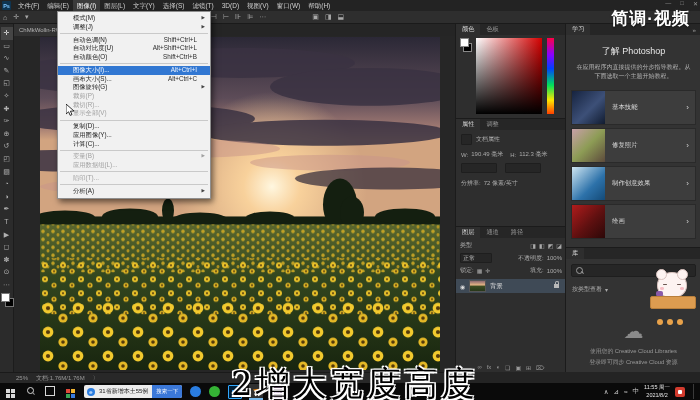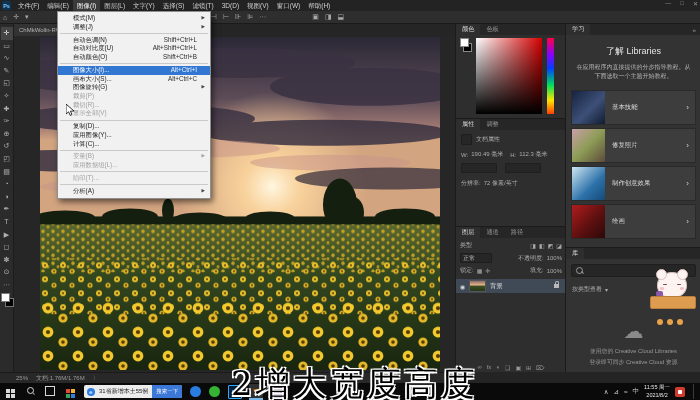--- a/index.html
+++ b/index.html
@@ -418,21 +418,21 @@
         <span>⌦</span>
       </div>
     </div>
   </div>
 
   <div id="col2" class="abs">
     <div class="ptabs">
       <span class="ptab on">学习</span>
       <span style="margin-left:auto;padding-right:5px;display:flex;align-items:center;color:#9a9a9a;">»</span>
     </div>
-    <div style="text-align:center;font-size:9px;color:#e6e6e6;padding-top:10px;">了解 Libraries</div>
+    <div style="text-align:center;font-size:9px;color:#e6e6e6;padding-top:10px;">了解 Photoshop</div>
     <div style="width:118px;margin:5px auto 8px auto;font-size:6px;line-height:1.55;color:#b5b5b5;text-align:center;word-break:break-all;">在应用程序内直接提供的分步指导教程。从下面选取一个主题开始教程。</div>
     <div class="card">
       <span class="thumb t1"></span>
       <span class="lbl">基本技能</span>
       <span class="chev">›</span>
     </div>
     <div class="card">
       <span class="thumb t2"></span>
       <span class="lbl">修复照片</span>
       <span class="chev">›</span>
@@ -522,15 +522,16 @@
       <span class="tico">中</span>
       <span id="clock">
         <span style="display:block;">11:55 周一</span>
         <span style="display:block;">2021/8/2</span>
       </span>
       <span class="redbadge"></span>
       <span class="sliver"></span>
     </div>
   </div>
 
+  <div id="watermark" class="abs">简调·视频</div>
   <div id="subtitle" class="abs">2增大宽度高度</div>
 
 </div>
 
 </body></html>

